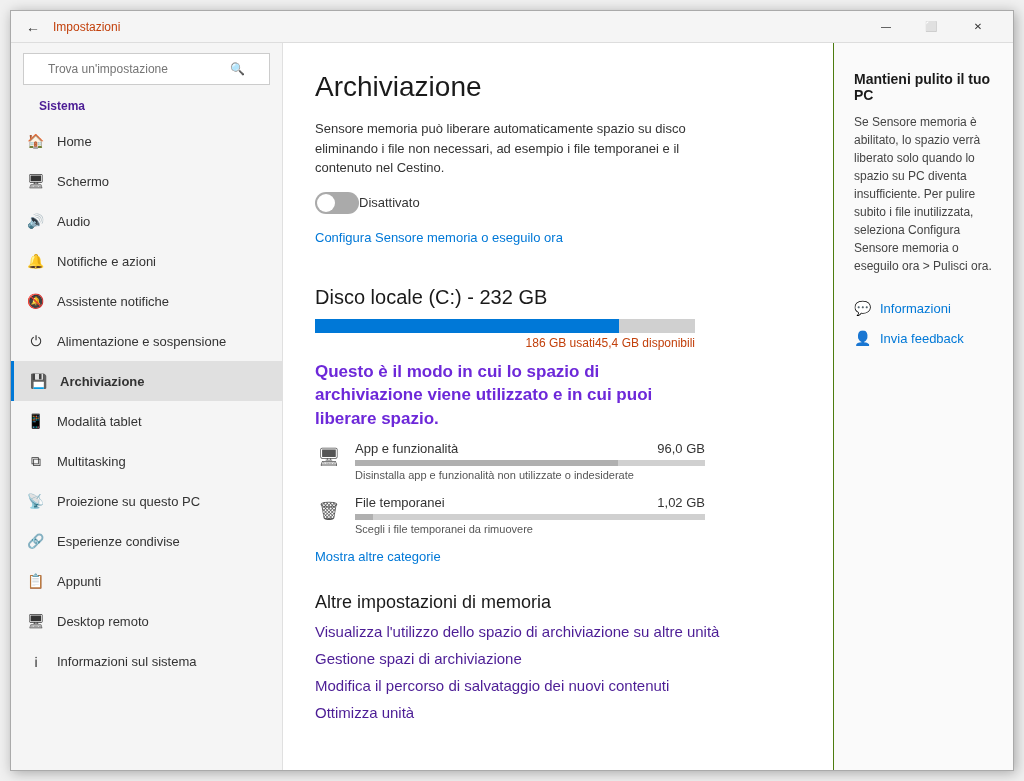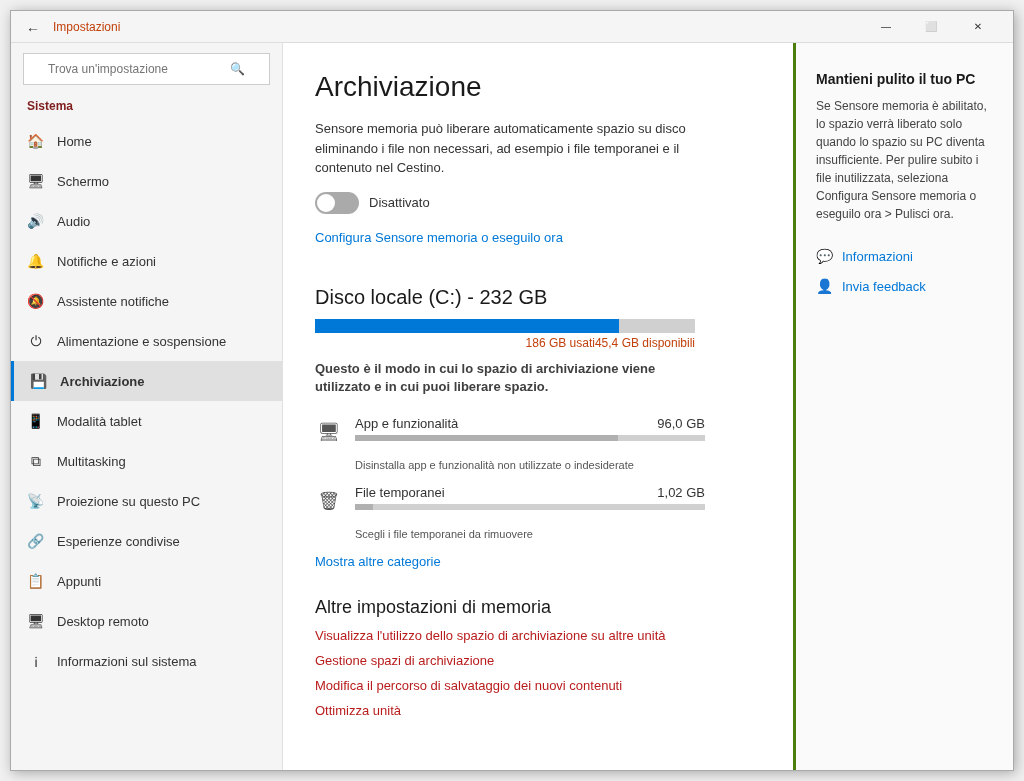--- a/index.html
+++ b/index.html
@@ -93,22 +93,23 @@
       background: transparent;
       color: #555;
     }
     .search-box .search-icon-svg {
       color: #666;
       font-size: 12px;
     }
     .sidebar-section-label {
       font-size: 12px;
       font-weight: 700;
-      color: #7f1d1d;
+      color: #4c1d95;
       padding: 4px 16px 8px 16px;
+      margin-left: 12px;
     }
     .sidebar-item {
       display: flex;
       align-items: center;
       padding: 8px 16px;
       cursor: pointer;
       font-size: 13px;
       color: #333;
       gap: 12px;
       height: 40px;
@@ -143,21 +144,20 @@
     .description {
       font-size: 13px;
       color: #333;
       line-height: 1.5;
       max-width: 400px;
       margin-bottom: 14px;
     }
     .toggle-row {
       display: flex;
       align-items: center;
-      gap: 10px;
       margin-bottom: 14px;
     }
     .toggle {
       width: 44px;
       height: 22px;
       background: #aaa;
       border-radius: 11px;
       position: relative;
       cursor: pointer;
     }
@@ -205,23 +205,23 @@
     .disk-stats {
       display: flex;
       justify-content: flex-end;
       font-size: 12px;
       color: #c2410c;
       max-width: 380px;
       margin-top: 3px;
       margin-bottom: 10px;
     }
     .disk-desc {
-      font-size: 13px;
-      color: #404040;
-      margin-bottom: 20px;
+      font-size: 17px;
+      color: #6d28d9;
+      margin-bottom: 10px;
       max-width: 390px;
       font-weight: 600;
       line-height: 1.4;
     }
     .storage-item {
       display: flex;
       align-items: flex-start;
       gap: 12px;
       margin-bottom: 14px;
       max-width: 390px;
@@ -254,39 +254,39 @@
       border-radius: 0;
     }
     .storage-item-bar-fill {
       height: 6px;
       background: #b0b0b0;
       border-radius: 0;
     }
     .storage-item-sub {
       font-size: 11px;
       color: #555;
-      margin-top: 18px;
+      margin-top: 3px;
     }
     .altre-impostazioni {
       margin-top: 28px;
     }
     .altre-link {
       display: block;
-      color: #b91c1c;
-      font-size: 13px;
+      color: #4c1d95;
+      font-size: 15px;
       cursor: pointer;
       text-decoration: none;
       margin-bottom: 10px;
     }
     
     .right-panel {
-      width: 220px;
+      width: 180px;
       padding: 28px 20px;
       background: #fafafa;
-      border-left: 3px solid #4d7c0f;
+      border-left: 1px solid #4d7c0f;
       flex-shrink: 0;
       overflow-y: auto;
     }
     .right-panel-title {
       font-size: 14px;
       font-weight: 600;
       color: #1a1a1a;
       margin-bottom: 10px;
     }
     .right-panel-desc {

